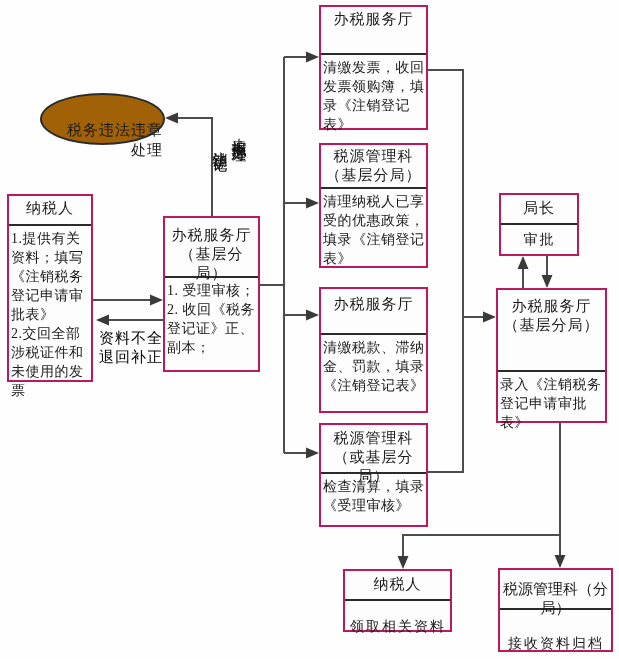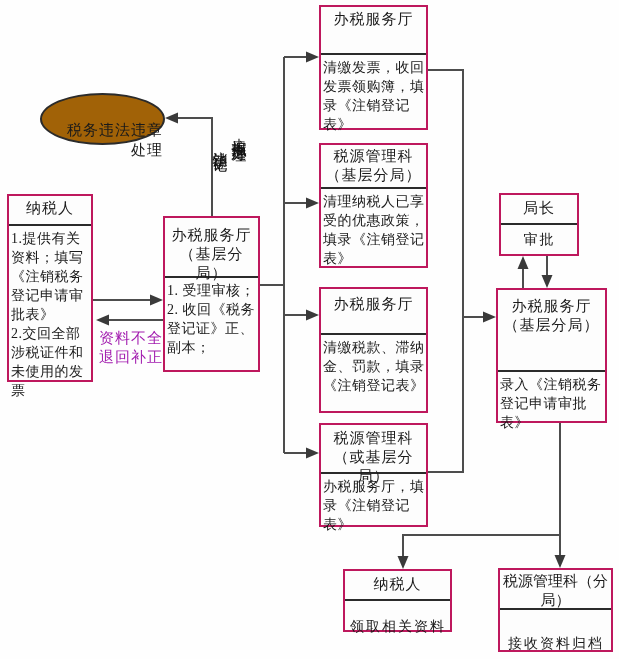--- a/index.html
+++ b/index.html
@@ -27,21 +27,21 @@
     background:#a16207;box-sizing:border-box;text-align:right;
     font-size:15px;line-height:20px;padding-top:5px;letter-spacing:1px;
     white-space:pre-line;
   }
   .vtext{
     position:absolute;writing-mode:vertical-rl;text-orientation:upright;
     font-size:15px;line-height:17px;letter-spacing:2px;color:#111;
   }
   .note{
     position:absolute;font-size:15px;line-height:19px;white-space:pre-line;
-    color:#a21caf;letter-spacing:1px;
+    color:#000000;letter-spacing:1px;
   }
 </style>
 </head>
 <body>
 
 <div class="stage">
 
   <svg class="lines" viewBox="0 0 619 659" xmlns="http://www.w3.org/2000/svg" fill="none" stroke="#4d4d4d" stroke-width="2">
 
     <path d="M212 216 V118 H178"></path>
@@ -113,37 +113,37 @@
   </div>
 
   <div class="box" style="left:319px;top:287px;width:109px;height:126px;">
     <div class="hd" style="height:46px;padding-top:6px;">办税服务厅</div>
     <div class="bd">清缴税款、滞纳金、罚款，填录《注销登记表》</div>
   </div>
 
   <div class="box" style="left:319px;top:423px;width:109px;height:104px;">
     <div class="hd" style="height:49px;padding-top:4px;">税源管理科
 （或基层分局）</div>
-    <div class="bd">办税服务厅，填录《注销登记表》</div>
+    <div class="bd">检查清算，填录《受理审核》</div>
   </div>
 
   <div class="box" style="left:499px;top:193px;width:80px;height:63px;">
     <div class="hd" style="height:30px;padding-top:4px;">局长</div>
     <div class="bd center" style="padding-top:5px;">审批</div>
   </div>
 
   <div class="box" style="left:496px;top:288px;width:111px;height:135px;">
     <div class="hd" style="height:82px;padding-top:7px;">办税服务厅
 （基层分局）</div>
     <div class="bd">录入《注销税务登记申请审批表》</div>
   </div>
 
   <div class="box" style="left:343px;top:569px;width:109px;height:63px;">
     <div class="hd" style="height:30px;padding-top:4px;">纳税人</div>
     <div class="bd center" style="padding-top:16px;">领取相关资料</div>
   </div>
 
   <div class="box" style="left:498px;top:568px;width:115px;height:84px;">
-    <div class="hd" style="height:40px;padding-top:2px;letter-spacing:0;">税源管理科（分局）</div>
+    <div class="hd" style="height:40px;padding-top:10px;letter-spacing:0;">税源管理科（分局）</div>
     <div class="bd center">接收资料归档</div>
   </div>
 
 </div>
 
 </body></html>

